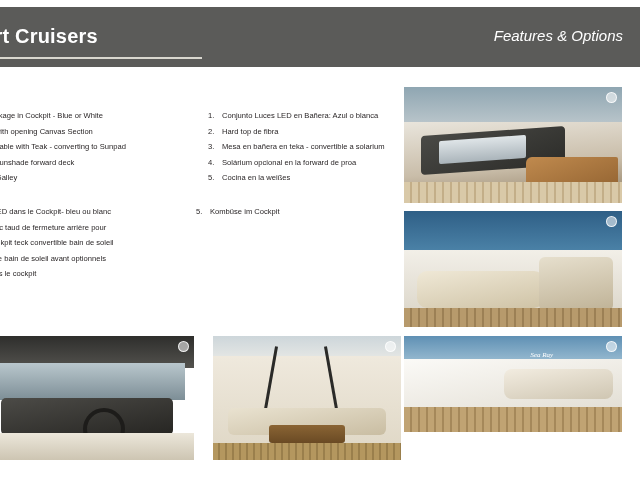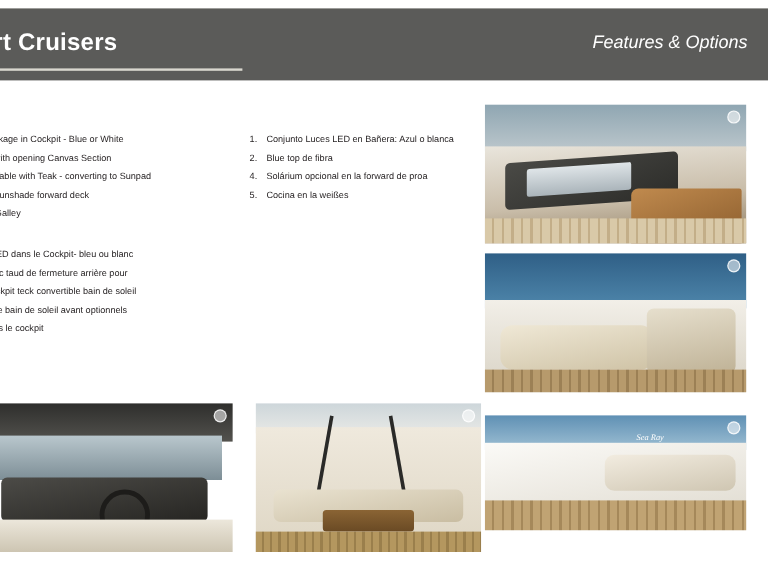--- a/index.html
+++ b/index.html
@@ -144,21 +144,21 @@
               background:#2a2a28; transform: rotate(10deg); }
   .p4 .mastB{ position:absolute; left:62%; top:8%; width:3px; height:56%;
               background:#2a2a28; transform: rotate(-10deg); }
   .p4 .sofa { position:absolute; left:8%; top:58%; width:84%; height:22%;
               background: linear-gradient(170deg,#e9e2d0,#c9bda2); border-radius:6px; }
   .p4 .tbl  { position:absolute; left:30%; top:72%; width:40%; height:14%;
               background: linear-gradient(180deg,#8a6434,#6a4a24); border-radius:3px; }
   .p4 .teak { position:absolute; left:0; bottom:0; width:100%; height:14%;
               background: repeating-linear-gradient(90deg,#b4975f 0 5px,#9a7f4c 5px 7px); }
   
-  .p5 { left: 404px; top: 346px; width: 218px; height: 96px; }
+  .p5 { left: 404px; top: 336px; width: 218px; height: 96px; }
   .p5 .sky  { position:absolute; left:0; top:0; width:100%; height:30%;
               background: linear-gradient(180deg,#5f90b4 0%, #9fc0d4 100%); }
   .p5 .hull { position:absolute; left:0; top:24%; width:100%; height:76%;
               background: linear-gradient(170deg,#fbfaf7 0%, #ddd8cc 100%); }
   .p5 .seat { position:absolute; left:46%; top:34%; width:50%; height:32%;
               background: linear-gradient(170deg,#f2ece0,#cfc6b2); border-radius:8px; }
   .p5 .teak { position:absolute; left:0; bottom:0; width:100%; height:26%;
               background: repeating-linear-gradient(90deg,#c0a373 0 6px,#a5885a 6px 8px); }
   .p5 .logo { position:absolute; left:58%; top:16%; font-size:7px; color:#ffffff;
               font-style:italic; font-family:"Liberation Serif", serif; }
@@ -180,39 +180,45 @@
     <div class="line">ckpit Table with Teak - converting to Sunpad</div>
     <div class="line">onal Sunshade forward deck</div>
     <div class="line">ckpit Galley</div>
   </div>
 
   <div class="txt-block blk-es-right">
     <div class="line">
       <span class="num">1.</span><span>Conjunto Luces LED en Bañera: Azul o blanca</span>
     </div>
     <div class="line">
-      <span class="num">2.</span><span>Blue top de fibra</span>
+      <span class="num">2.</span><span>Hard top de fibra</span>
+    </div>
+    <div class="line">
+      <span class="num">3.</span><span>Mesa en bañera en teka - convertible a solarium</span>
     </div>
     <div class="line">
       <span class="num">4.</span><span>Solárium opcional en la forward de proa</span>
     </div>
     <div class="line">
       <span class="num">5.</span><span>Cocina en la weißes</span>
     </div>
   </div>
 
   <div class="txt-block blk-fr-left">
     <div class="line">ckage LED dans le Cockpit- bleu ou blanc</div>
     <div class="line">dtop avec taud de fermeture arrière pour</div>
     <div class="line">le de cockpit teck convertible bain de soleil</div>
     <div class="line">ussins de bain de soleil avant optionnels</div>
     <div class="line">sine dans le cockpit</div>
   </div>
 
   <div class="txt-block blk-de-right">
+    <div class="line">
+      <span class="num">5.</span><span>Kombüse im Cockpit</span>
+    </div>
   </div>
 
   <div class="photo p1">
     <div class="sky"></div>
     <div class="hull"></div>
     <div class="dash"></div>
     <div class="screen"></div>
     <div class="seat"></div>
     <div class="deck"></div>
     <div class="badge"></div>

